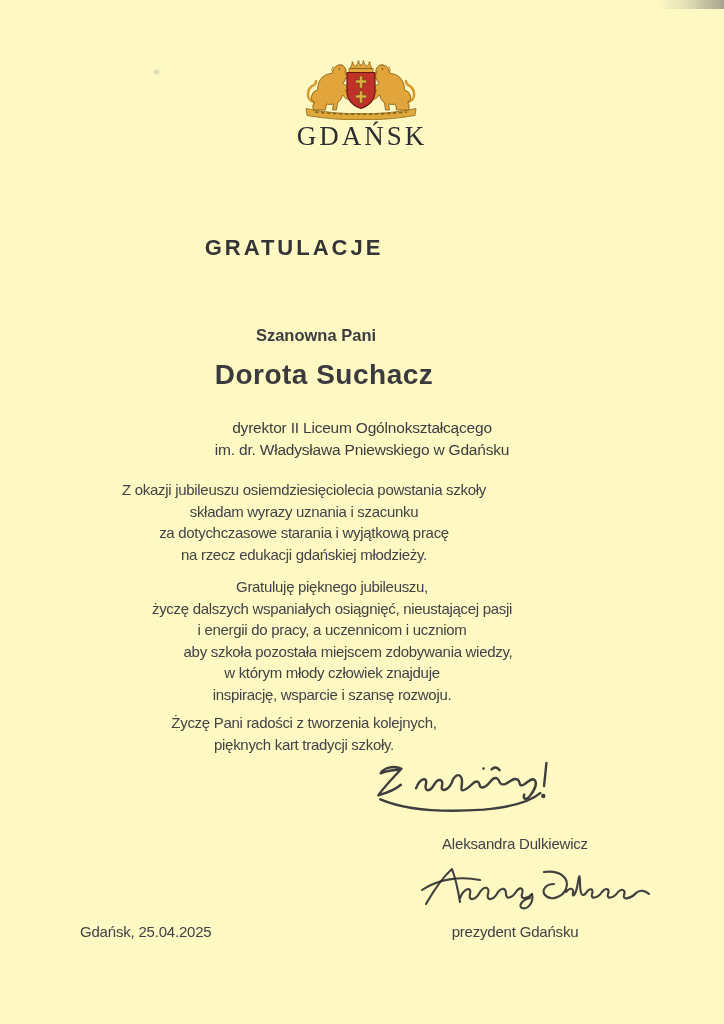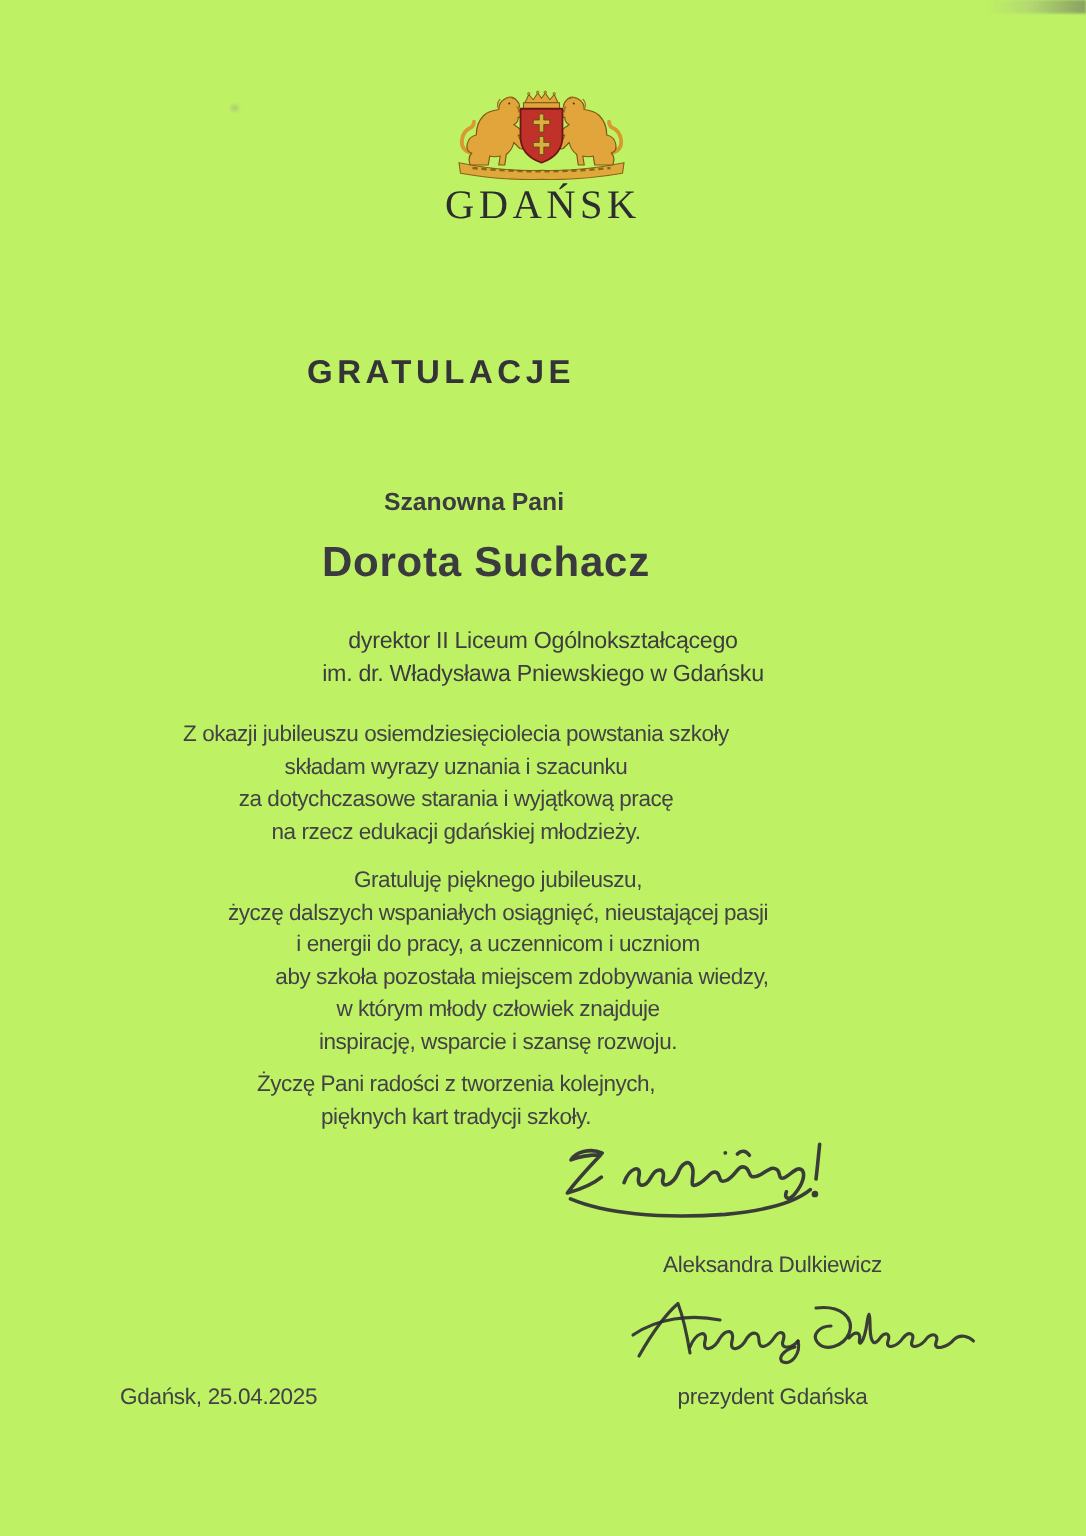--- a/index.html
+++ b/index.html
@@ -4,21 +4,21 @@
 <style>
   html, body { margin: 0; padding: 0; }
   body {
     width: 724px; height: 1024px;
     background: #ffffff;
     font-family: "Liberation Sans", sans-serif;
     color: #414146;
     position: relative;
     overflow: hidden;
   }
-  .page { position: absolute; inset: 0; background: #bef264; }
+  .page { position: absolute; inset: 0; background: #fef9c3; }
 
   
   .artifact-top-right {
     position: absolute; top: 0; right: 0; width: 70px; height: 9px;
     background: linear-gradient(to left, rgba(95,95,98,0.55), rgba(150,150,152,0.25) 55%, rgba(200,200,200,0) 95%);
     border-bottom-left-radius: 6px;
     filter: blur(0.6px);
   }
   .artifact-speck {
     position: absolute; left: 152px; top: 68px; width: 9px; height: 8px;
@@ -176,15 +176,15 @@
   <svg class="signature" viewBox="0 0 235 48" xmlns="http://www.w3.org/2000/svg" aria-hidden="true">
     <path d="M6,40 C14,26 24,12 32,5 C35,13 38,26 40,38"></path>
     <path d="M2,26 C18,15 40,12 60,16"></path>
     <path d="M40,34 C44,24 52,22 50,30 C48,38 56,36 60,28 C64,22 70,22 68,30 C66,38 74,36 78,28 C82,23 86,24 86,30 C86,36 92,34 96,28 C100,22 104,24 102,30 C100,36 108,35 112,30"></path>
     <path d="M112,30 C114,38 108,46 102,44 C98,42 102,36 110,34"></path>
     <path d="M124,8 C140,6 150,14 146,25 C142,34 130,37 125,31 C121,26 126,20 134,20"></path>
     <path d="M146,28 C150,23 154,24 153,29 C152,34 156,32 158,18 C159,10 160,10 160,18 C160,30 162,34 166,29 C170,23 174,25 172,30 C170,36 178,34 182,28 C186,23 190,25 188,30 C186,36 194,34 198,28 C202,24 206,26 204,31 C202,37 212,34 216,29 C220,25 226,27 229,30"></path>
   </svg>
 
   <div class="place-date">Gdańsk, 25.04.2025</div>
-  <div class="signer-title">prezydent Gdańska</div>
+  <div class="signer-title">prezydent Gdańsku</div>
 
 </div>
 
 </body></html>

